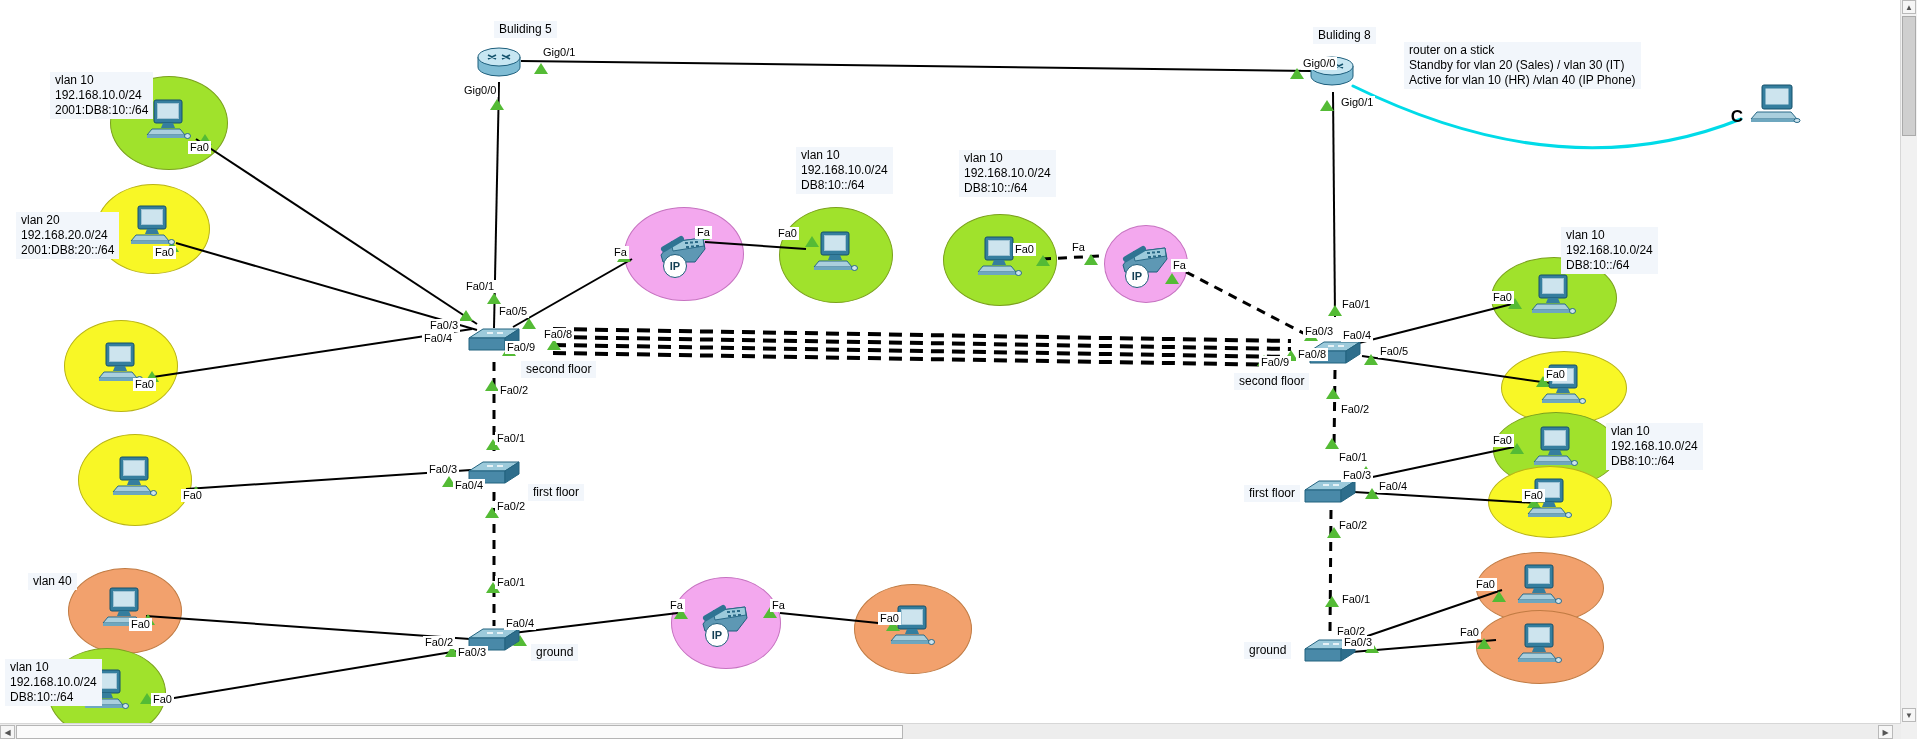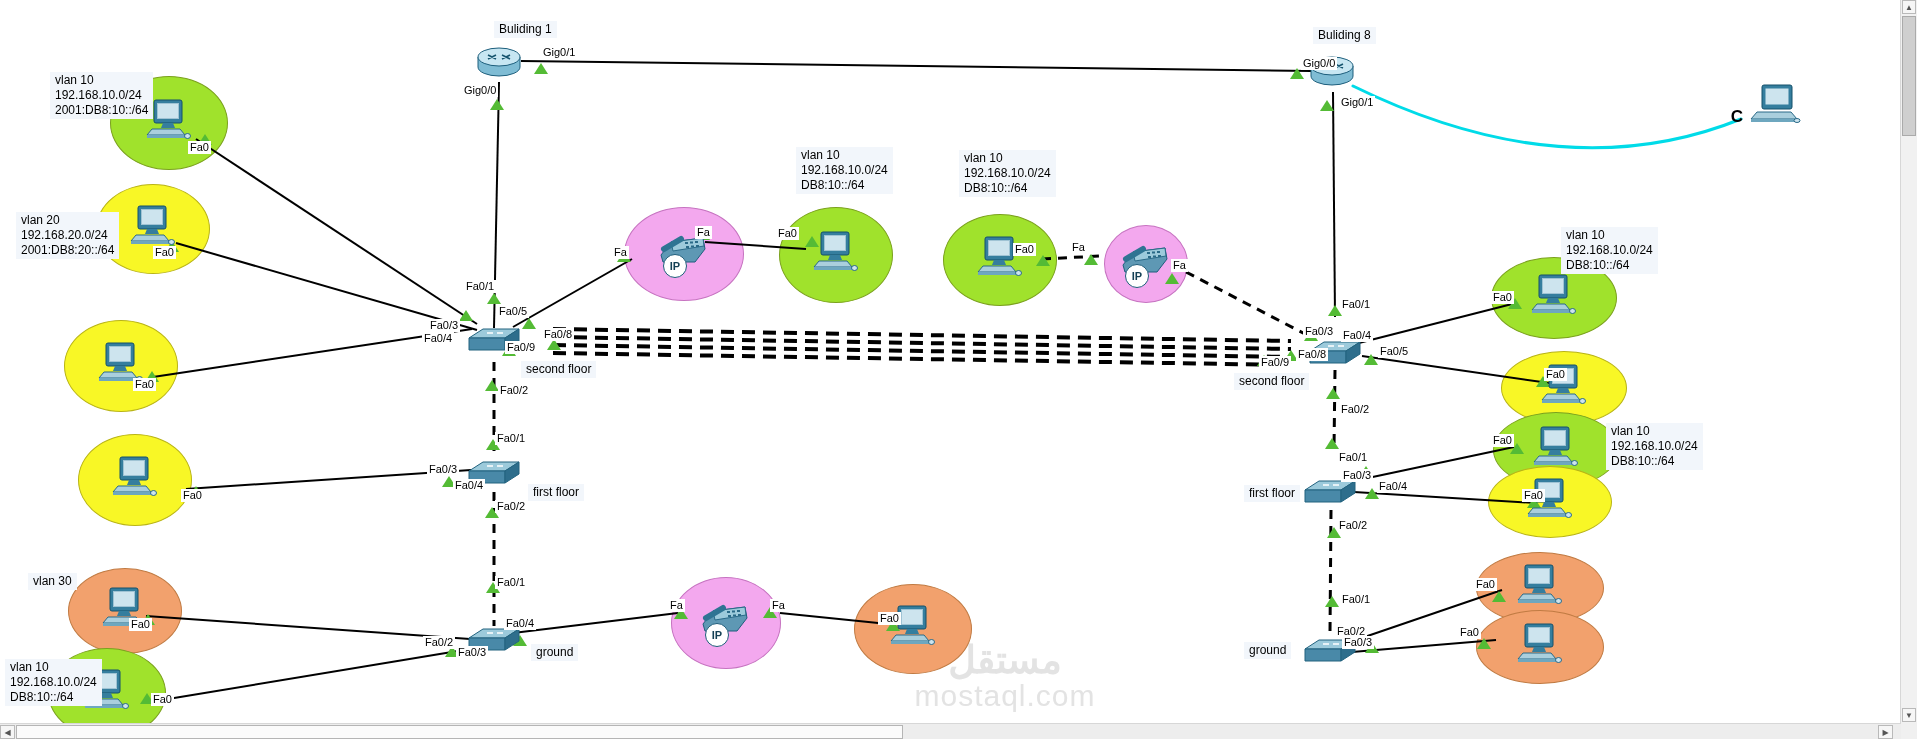--- a/index.html
+++ b/index.html
@@ -43,24 +43,20 @@
   .sbtn{position:absolute;background:#f6f6f6;border:1px solid #b9b9b9;color:#555;font-size:8px;
        display:flex;align-items:center;justify-content:center;box-sizing:border-box;}
   .vthumb{position:absolute;left:1px;top:16px;width:14px;height:120px;background:#cfcfcf;border:1px solid #aaa;box-sizing:border-box;}
   .hthumb{position:absolute;left:16px;top:1px;width:887px;height:14px;background:#fbfbfb;border:1px solid #b5b5b5;box-sizing:border-box;}
   .corner{position:absolute;right:0;top:723px;width:16px;height:16px;background:#f0f0f0;z-index:11;}
 </style>
 </head>
 <body>
 
 <div class="stage">
-  <div class="watermark">
-    <div class="wm-ar">مستقل</div>
-    <div class="wm-en">mostaql.com</div>
-  </div>
   <div id="halo-layer">
       <div class="halo green" style="left: 110px; top: 76px; width: 116px; height: 92px;"></div>
       <div class="halo yellow" style="left: 96px; top: 184px; width: 112px; height: 88px;"></div>
       <div class="halo yellow" style="left: 64px; top: 320px; width: 112px; height: 90px;"></div>
       <div class="halo yellow" style="left: 78px; top: 434px; width: 112px; height: 90px;"></div>
       <div class="halo orange" style="left: 68px; top: 568px; width: 112px; height: 84px;"></div>
       <div class="halo green" style="left: 48px; top: 648px; width: 116px; height: 88px;"></div>
       <div class="halo green" style="left: 779px; top: 207px; width: 112px; height: 94px;"></div>
       <div class="halo green" style="left: 943px; top: 214px; width: 112px; height: 90px;"></div>
       <div class="halo orange" style="left: 854px; top: 584px; width: 116px; height: 88px;"></div>
@@ -426,25 +422,26 @@
       <div class="portlabel" style="left: 770px; top: 599px;">Fa</div>
       <div class="portlabel" style="left: 878px; top: 612px;">Fa0</div>
       <div class="portlabel" style="left: 1491px; top: 291px;">Fa0</div>
       <div class="portlabel" style="left: 1544px; top: 368px;">Fa0</div>
       <div class="portlabel" style="left: 1491px; top: 434px;">Fa0</div>
       <div class="portlabel" style="left: 1522px; top: 489px;">Fa0</div>
       <div class="portlabel" style="left: 1474px; top: 578px;">Fa0</div>
       <div class="portlabel" style="left: 1458px; top: 626px;">Fa0</div>
     </div>
   <div id="note-layer">
-      <div class="note" style="left: 494px; top: 21px;">Buliding 1</div>
+      <div class="note" style="left: 1404px; top: 42px;">router on a stick<br>Standby for vlan 20 (Sales) / vlan 30 (IT)<br>Active for vlan 10 (HR) /vlan 40 (IP Phone)</div>
+      <div class="note" style="left: 494px; top: 21px;">Buliding 5</div>
       <div class="note" style="left: 1313px; top: 27px;">Buliding 8</div>
       <div class="note" style="left: 50px; top: 72px;">vlan 10<br>192.168.10.0/24<br>2001:DB8:10::/64</div>
       <div class="note" style="left: 16px; top: 212px;">vlan 20<br>192.168.20.0/24<br>2001:DB8:20::/64</div>
-      <div class="note" style="left: 28px; top: 573px;">vlan 30</div>
+      <div class="note" style="left: 28px; top: 573px;">vlan 40</div>
       <div class="note" style="left: 5px; top: 659px;">vlan 10<br>192.168.10.0/24<br>DB8:10::/64</div>
       <div class="note" style="left: 796px; top: 147px;">vlan 10<br>192.168.10.0/24<br>DB8:10::/64</div>
       <div class="note" style="left: 959px; top: 150px;">vlan 10<br>192.168.10.0/24<br>DB8:10::/64</div>
       <div class="note" style="left: 1561px; top: 227px;">vlan 10<br>192.168.10.0/24<br>DB8:10::/64</div>
       <div class="note" style="left: 1606px; top: 423px;">vlan 10<br>192.168.10.0/24<br>DB8:10::/64</div>
       <div class="note" style="left: 521px; top: 361px;">second floor</div>
       <div class="note" style="left: 528px; top: 484px;">first floor</div>
       <div class="note" style="left: 531px; top: 644px;">ground</div>
       <div class="note" style="left: 1234px; top: 373px;">second floor</div>
       <div class="note" style="left: 1244px; top: 485px;">first floor</div>

